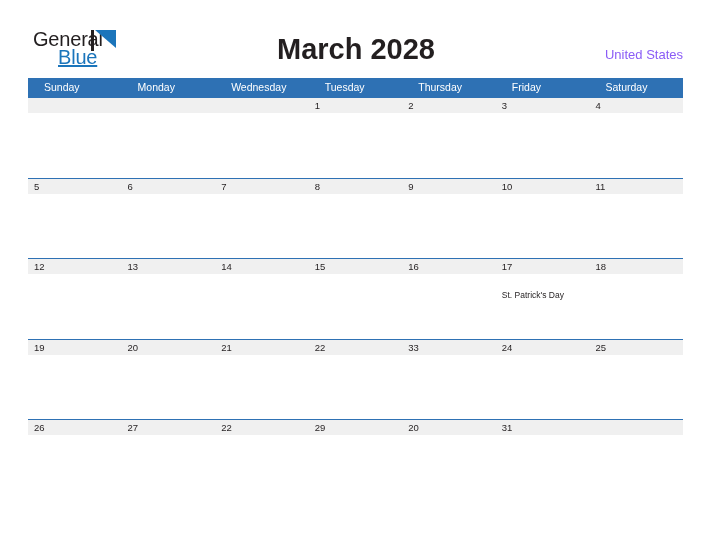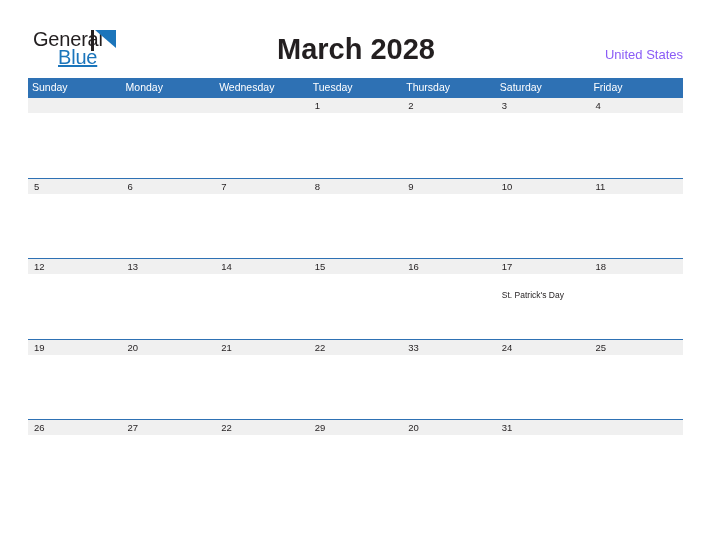--- a/index.html
+++ b/index.html
@@ -117,21 +117,21 @@
   .weekday-row {
     display: flex;
     width: 655px;
     height: 19px;
     background: #2e71b4;
   }
   .weekday-cell {
     width: 93.571px;
     height: 19px;
     box-sizing: border-box;
-    padding-left: 4px;
+    padding-left: 16px;
     color: #ffffff;
     font-size: 10.5px;
     line-height: 19px;
     white-space: nowrap;
     overflow: hidden;
   }
 
   .week-row {
     width: 655px;
     height: 80.5px;
@@ -203,22 +203,22 @@
   </div>
 
   <div class="calendar">
 
     <div class="weekday-row">
       <div class="weekday-cell">Sunday</div>
       <div class="weekday-cell">Monday</div>
       <div class="weekday-cell">Wednesday</div>
       <div class="weekday-cell">Tuesday</div>
       <div class="weekday-cell">Thursday</div>
+      <div class="weekday-cell">Friday</div>
       <div class="weekday-cell">Saturday</div>
-      <div class="weekday-cell">Friday</div>
     </div>
 
     <div class="week-row first">
       <div class="day-band">
         <div class="day-cell"></div>
         <div class="day-cell"></div>
         <div class="day-cell"></div>
         <div class="day-cell">1</div>
         <div class="day-cell">2</div>
         <div class="day-cell">3</div>

